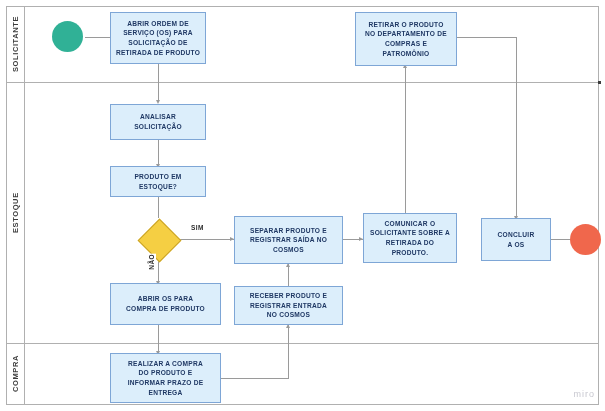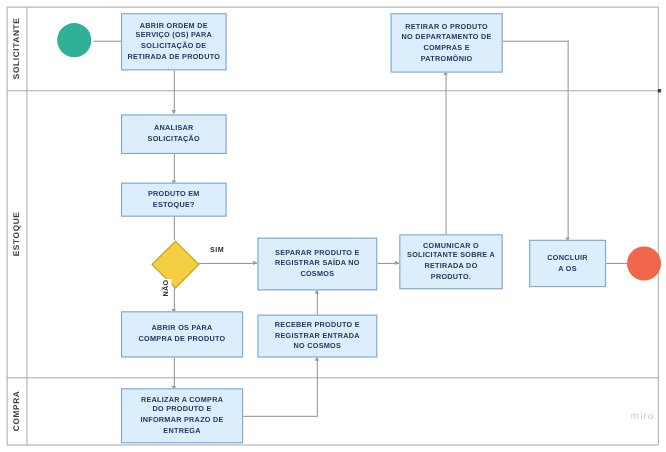--- a/index.html
+++ b/index.html
@@ -132,21 +132,21 @@
     z-index: 4;
   }
   .edge-label.vert {
     writing-mode: vertical-rl;
     transform: rotate(180deg);
   }
   
   .watermark {
     position: absolute;
     right: 10px;
-    bottom: 28px;
+    bottom: 12px;
     font-size: 9px;
     color: #c8c8d0;
     letter-spacing: 1px;
     z-index: 5;
   }
 </style>
 </head>
 <body>
 
 <div id="canvas">

